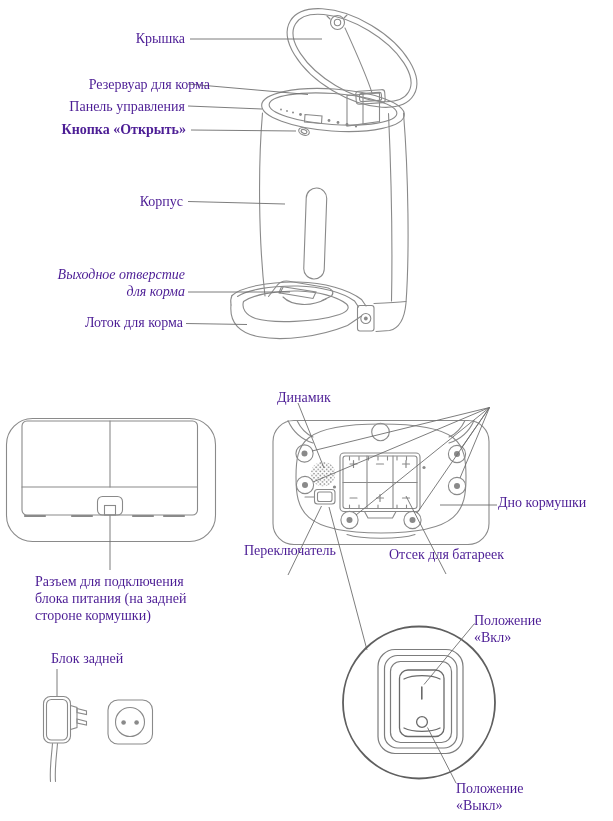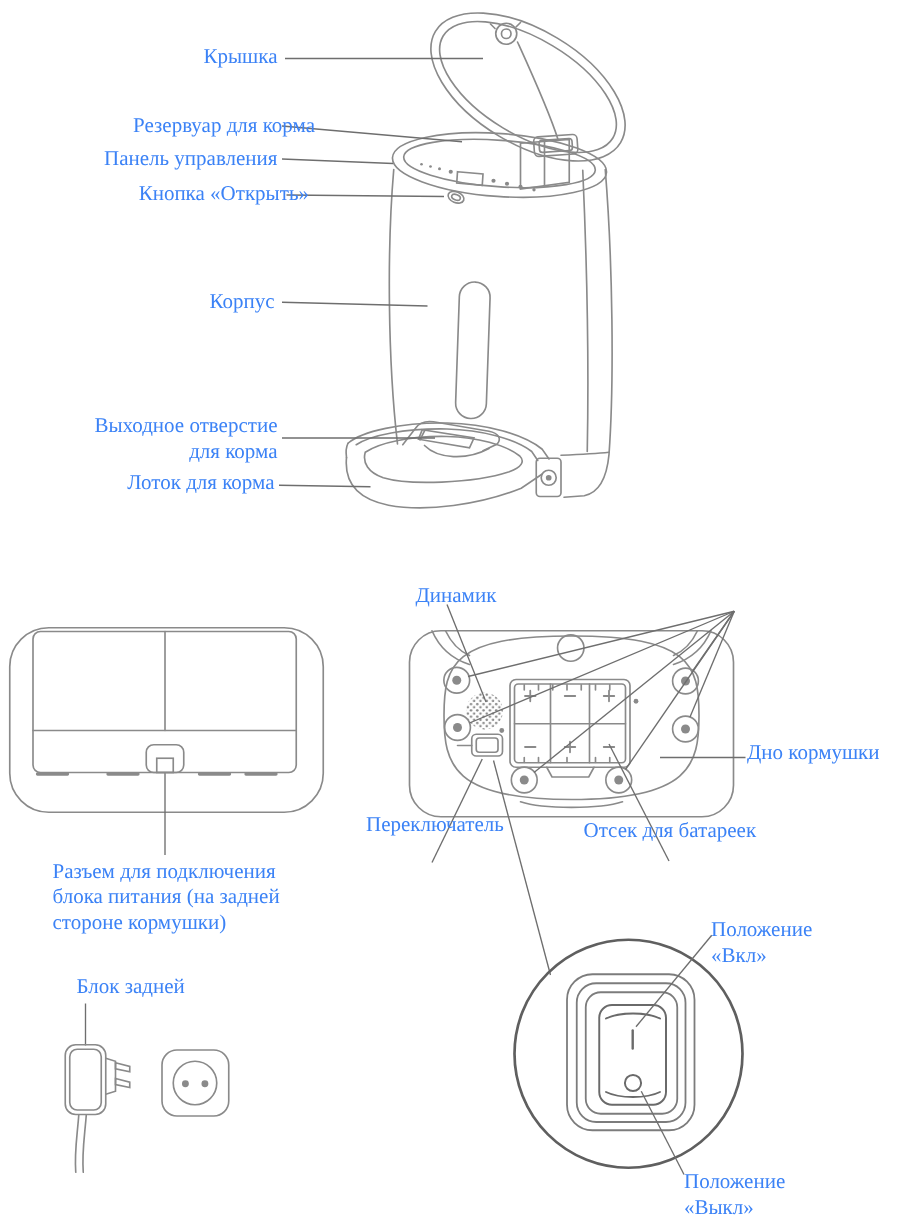--- a/index.html
+++ b/index.html
@@ -7,21 +7,21 @@
     width:613px;height:821px;position:relative;overflow:hidden;
     background:#ffffff;
     font-family:"Liberation Serif",serif;
   }
   .stage{position:absolute;left:0;top:0;width:613px;height:821px;}
   svg.art{position:absolute;left:0;top:0;}
   .lbl{
     position:absolute;
     font-family:"Liberation Serif",serif;
     font-size:14px;line-height:17px;
-    color:#3b82f6;
+    color:#4c1d95;
     white-space:pre-line;
   }
   .r{text-align:right;}
 </style>
 </head>
 <body>
 
 <div class="stage">
 
 <svg class="art" width="613" height="821" viewBox="0 0 613 821">
@@ -214,23 +214,23 @@
   </g>
   <g stroke="#6e6e6e" stroke-width="0.9" fill="none">
     <line x1="474.5" y1="623.5" x2="424" y2="684.5"></line>
     <line x1="427.5" y1="727.5" x2="456" y2="783"></line>
   </g>
 </svg>
 
 <div class="lbl r" style="right:428px;top:30px;">Крышка</div>
 <div class="lbl r" style="right:403px;top:76px;">Резервуар для корма</div>
 <div class="lbl r" style="right:428px;top:98px;">Панель управления</div>
-<div class="lbl r" style="right:407px;top:121px;">Кнопка «Открыть»</div>
+<div class="lbl r" style="right:427px;top:121px;font-weight:bold;">Кнопка «Открыть»</div>
 <div class="lbl r" style="right:430px;top:193px;">Корпус</div>
-<div class="lbl r" style="right:428px;top:276px;">Выходное отверстие
+<div class="lbl r" style="right:428px;top:266px;font-style:italic;">Выходное отверстие
 для корма</div>
 <div class="lbl r" style="right:430px;top:314px;">Лоток для корма</div>
 
 <div class="lbl" style="left:35px;top:573px;">Разъем для подключения
 блока питания (на задней
 стороне кормушки)</div>
 <div class="lbl" style="left:51px;top:650px;">Блок задней</div>
 
 <div class="lbl" style="left:277px;top:389px;">Динамик</div>
 <div class="lbl" style="left:498px;top:494px;">Дно кормушки</div>

